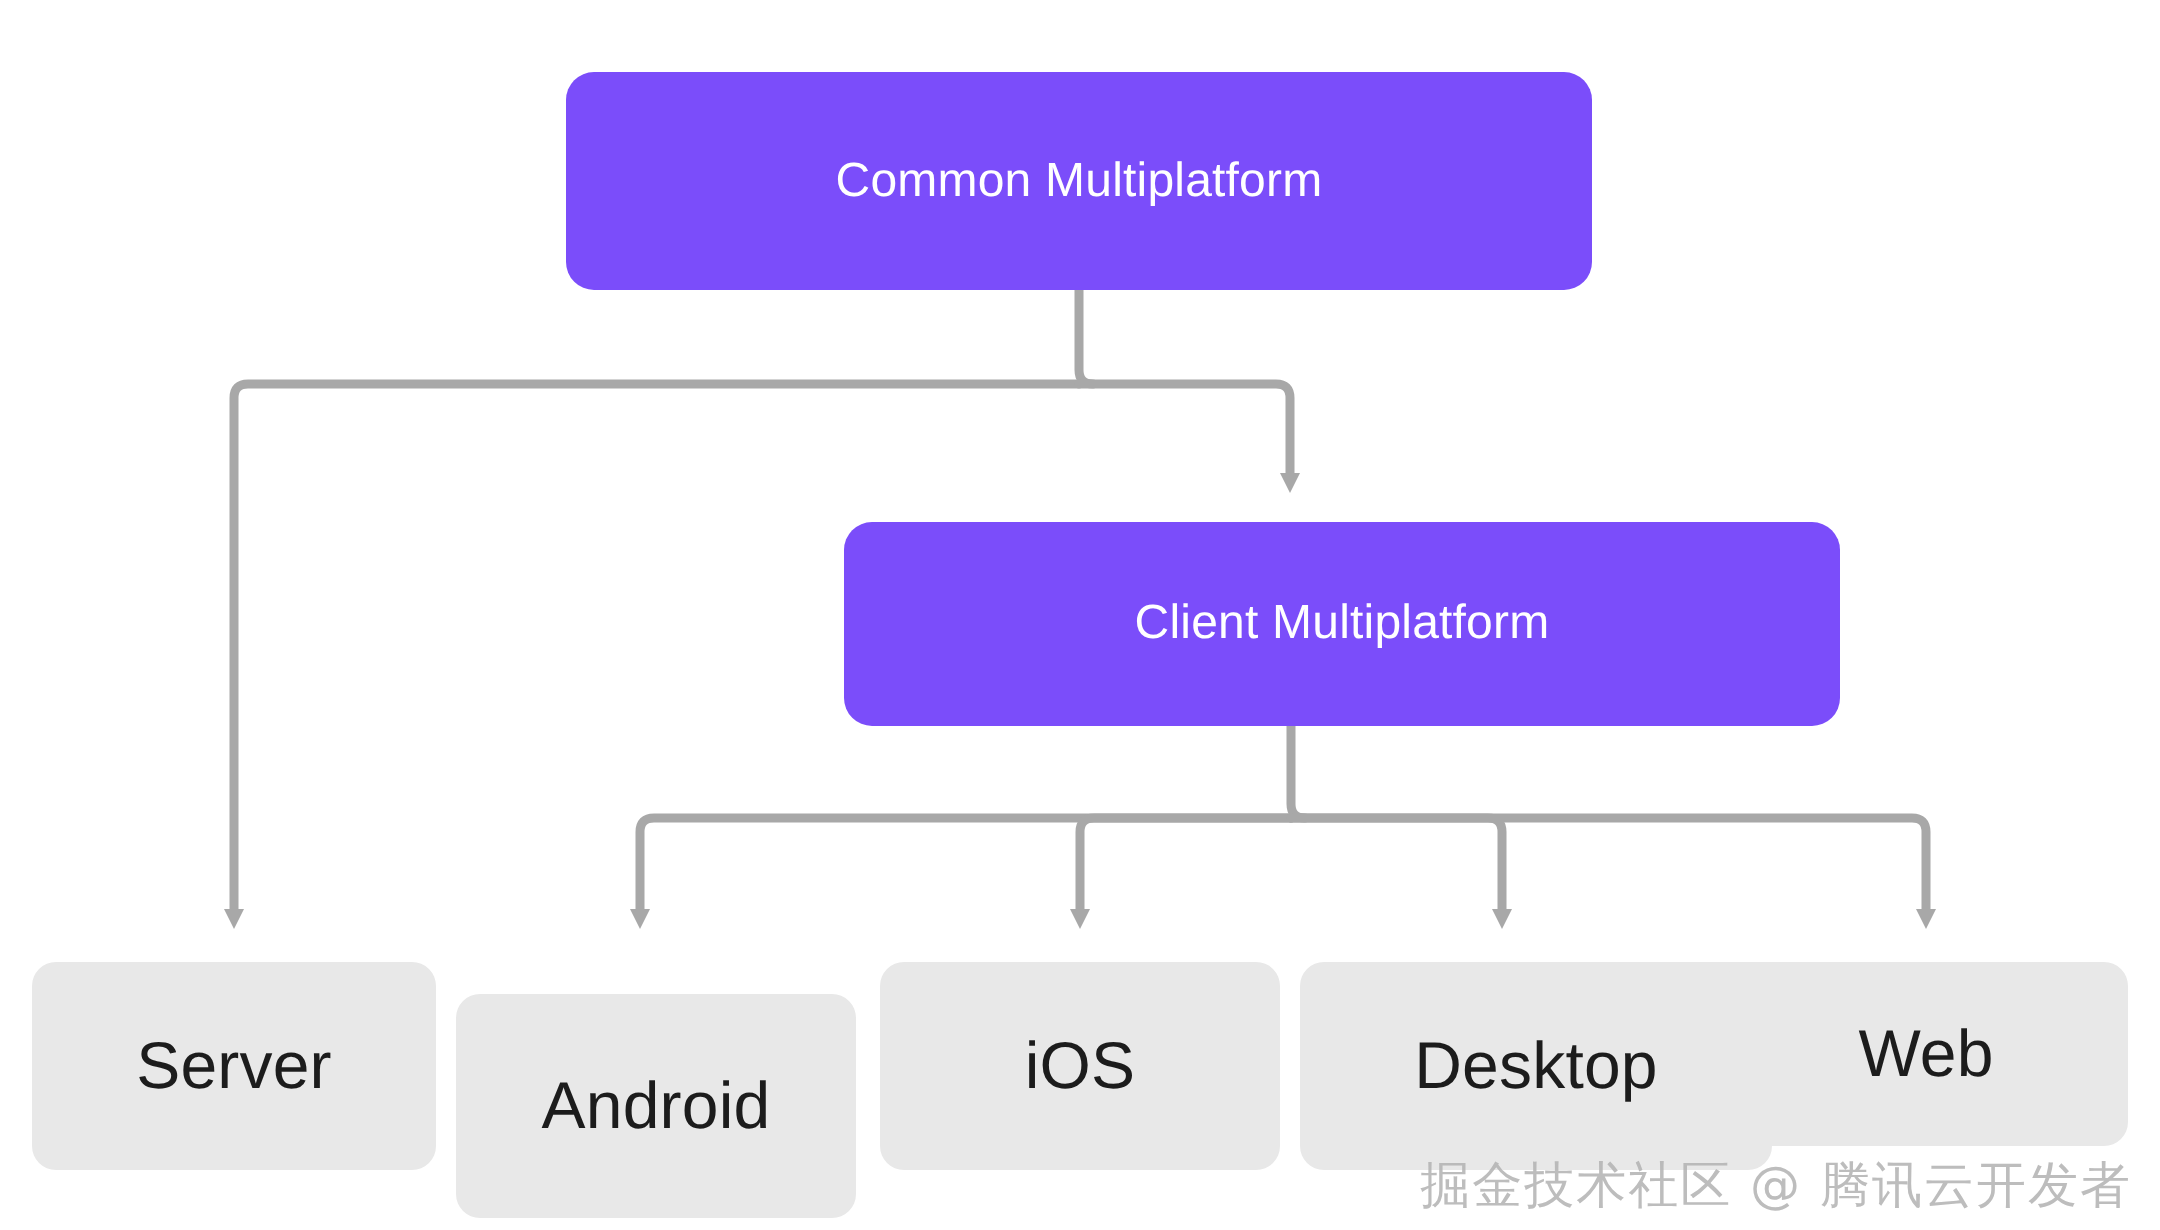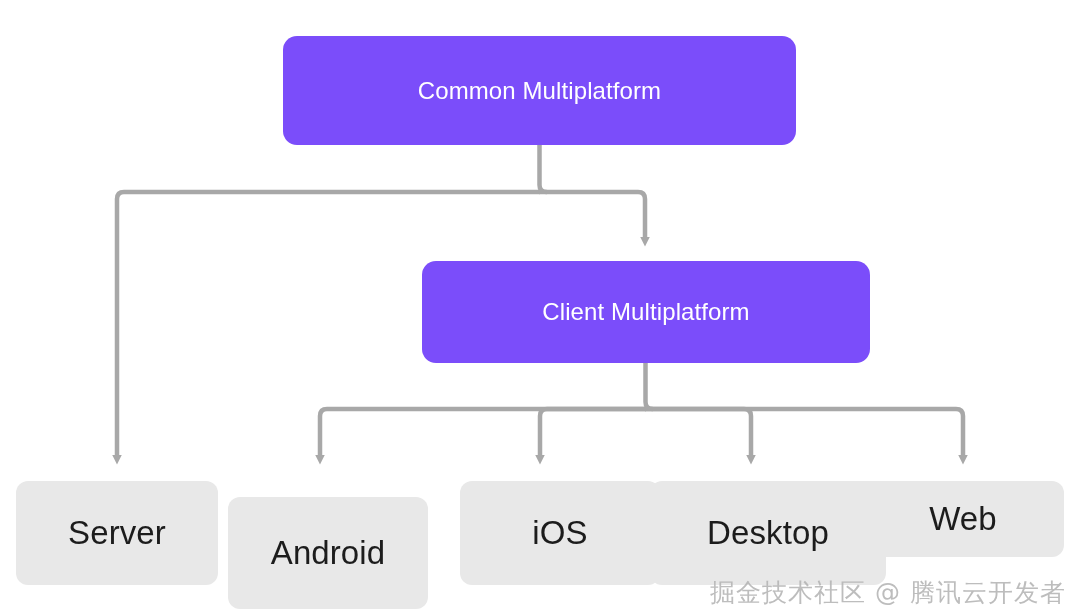--- a/index.html
+++ b/index.html
@@ -45,26 +45,26 @@
   .node-leaf {
     background: #e8e8e8;
     color: #1c1c1c;
     border-radius: 12px;
     font-size: 33px;
     font-weight: 400;
     letter-spacing: 0.1px;
   }
   
   #node-common  { left: 283px; top: 36px;  width: 513px; height: 109px; }
-  #node-client  { left: 422px; top: 261px; width: 448px; height: 102px; }
+  #node-client  { left: 422px; top: 261px; width: 498px; height: 102px; }
   #node-server  { left: 16px;  top: 481px; width: 202px; height: 104px; }
   #node-android { left: 228px; top: 497px; width: 200px; height: 112px; }
-  #node-ios     { left: 460px; top: 481px; width: 200px; height: 104px; }
+  #node-ios     { left: 440px; top: 481px; width: 200px; height: 104px; }
   #node-desktop { left: 650px; top: 481px; width: 236px; height: 104px; }
-  #node-web     { left: 862px; top: 481px; width: 202px; height: 76px; }
+  #node-web     { left: 862px; top: 481px; width: 202px; height: 92px; }
 
   #watermark {
     position: absolute;
     right: 14px;
     bottom: 6px;
     font-size: 25px;
     color: #b4b4b4;
     opacity: 0.88;
     font-family: "DejaVu Sans", "Liberation Sans", sans-serif;
     letter-spacing: 1px;

